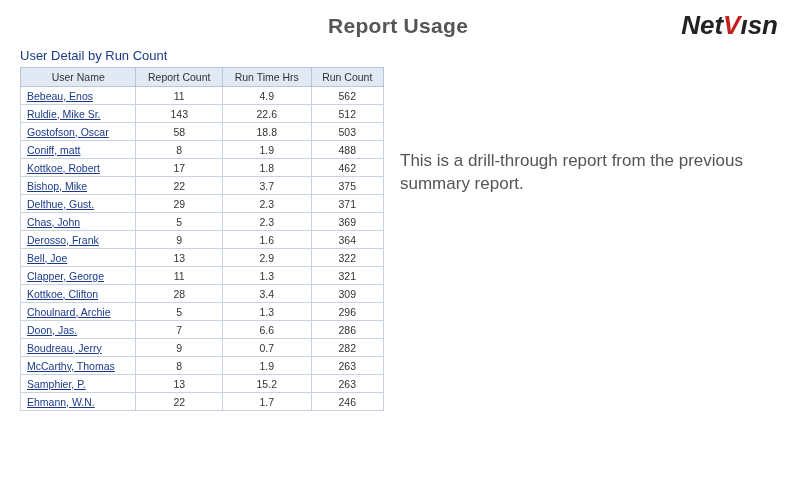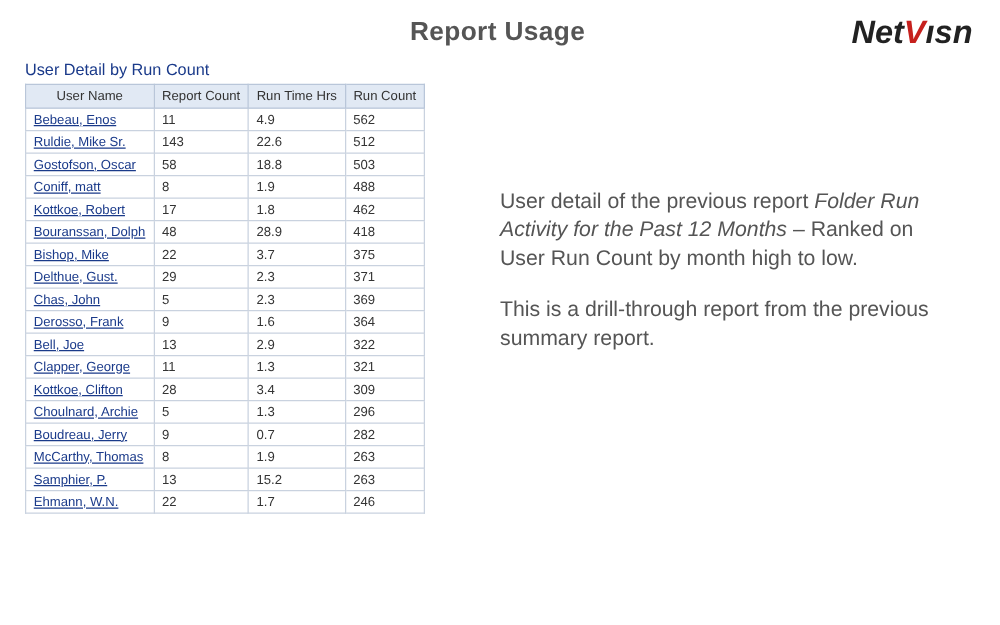--- a/index.html
+++ b/index.html
@@ -39,41 +39,41 @@
     width: 320px;
   }
   .report-title {
     font-size: 13px;
     font-weight: normal;
     color: #1a3a8a;
     margin-bottom: 4px;
   }
   table.detail {
     border-collapse: collapse;
-    width: 320px;
+    width: 364px;
     font-size: 10.5px;
   }
   table.detail th {
     background: #e1e9f4;
     color: #333;
     font-weight: normal;
     border: 1px solid #b9c6d9;
     padding: 3px 6px;
     text-align: center;
   }
   table.detail td {
     border: 1px solid #c9d2df;
     padding: 2.5px 6px;
     color: #333;
   }
   table.detail td.name a {
     color: #1a3a8a;
   }
   table.detail td.num {
-    text-align: left;
+    text-align: center;
   }
   .desc {
     position: absolute;
     top: 150px;
     left: 400px;
     width: 360px;
     font-size: 17px;
     font-weight: 300;
     color: #555;
     line-height: 1.35;
@@ -126,26 +126,20 @@
           <td class="num">1.9</td>
           <td class="num">488</td>
         </tr>
         <tr>
           <td class="name"><a href="#">Kottkoe, Robert</a></td>
           <td class="num">17</td>
           <td class="num">1.8</td>
           <td class="num">462</td>
         </tr>
         <tr>
-          <td class="name"><a href="#">Bouranssan, Dolph</a></td>
-          <td class="num">48</td>
-          <td class="num">28.9</td>
-          <td class="num">418</td>
-        </tr>
-        <tr>
           <td class="name"><a href="#">Bishop, Mike</a></td>
           <td class="num">22</td>
           <td class="num">3.7</td>
           <td class="num">375</td>
         </tr>
         <tr>
           <td class="name"><a href="#">Delthue, Gust.</a></td>
           <td class="num">29</td>
           <td class="num">2.3</td>
           <td class="num">371</td>
@@ -180,20 +174,26 @@
           <td class="num">3.4</td>
           <td class="num">309</td>
         </tr>
         <tr>
           <td class="name"><a href="#">Choulnard, Archie</a></td>
           <td class="num">5</td>
           <td class="num">1.3</td>
           <td class="num">296</td>
         </tr>
         <tr>
+          <td class="name"><a href="#">Doon, Jas.</a></td>
+          <td class="num">7</td>
+          <td class="num">6.6</td>
+          <td class="num">286</td>
+        </tr>
+        <tr>
           <td class="name"><a href="#">Boudreau, Jerry</a></td>
           <td class="num">9</td>
           <td class="num">0.7</td>
           <td class="num">282</td>
         </tr>
         <tr>
           <td class="name"><a href="#">McCarthy, Thomas</a></td>
           <td class="num">8</td>
           <td class="num">1.9</td>
           <td class="num">263</td>
@@ -208,17 +208,14 @@
           <td class="name"><a href="#">Ehmann, W.N.</a></td>
           <td class="num">22</td>
           <td class="num">1.7</td>
           <td class="num">246</td>
         </tr>
       </tbody>
   </table>
 </div>
 
 <div class="desc">
-  <p>
-    <span>User detail of the previous report </span><em>Folder Run Activity for the Past 12 Months</em><span> – Ranked on User Run Count by month high to low.</span>
-  </p>
   <p>This is a drill-through report from the previous summary report.</p>
 </div>
 
 </body></html>

